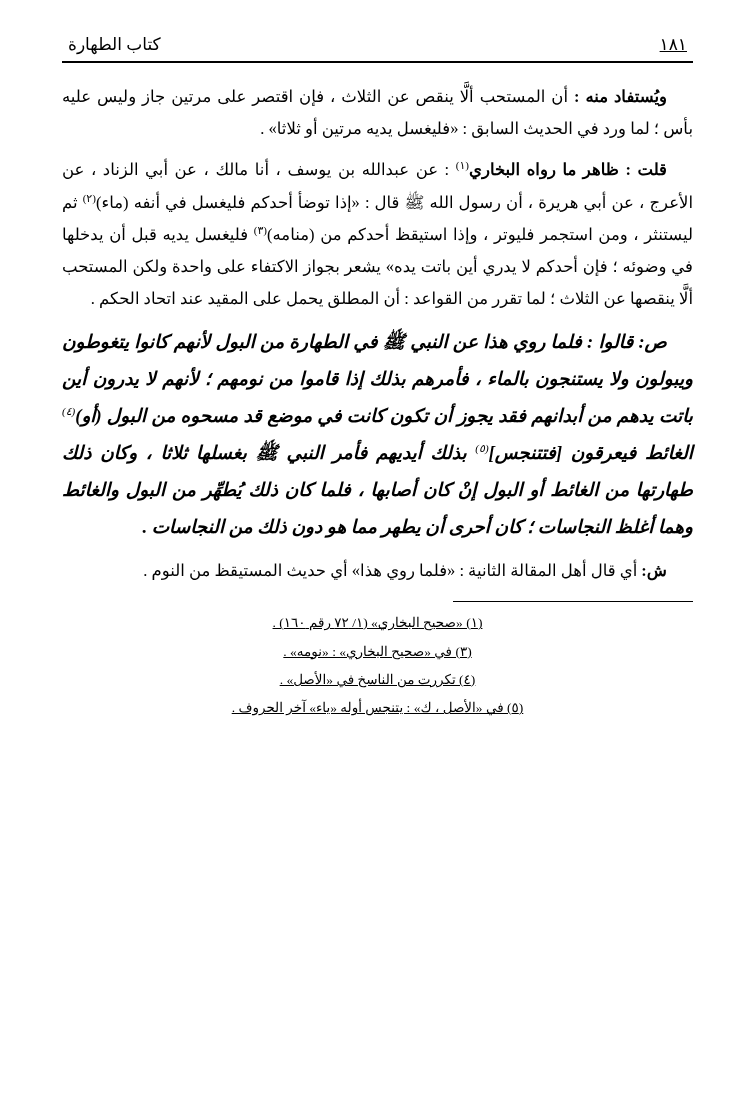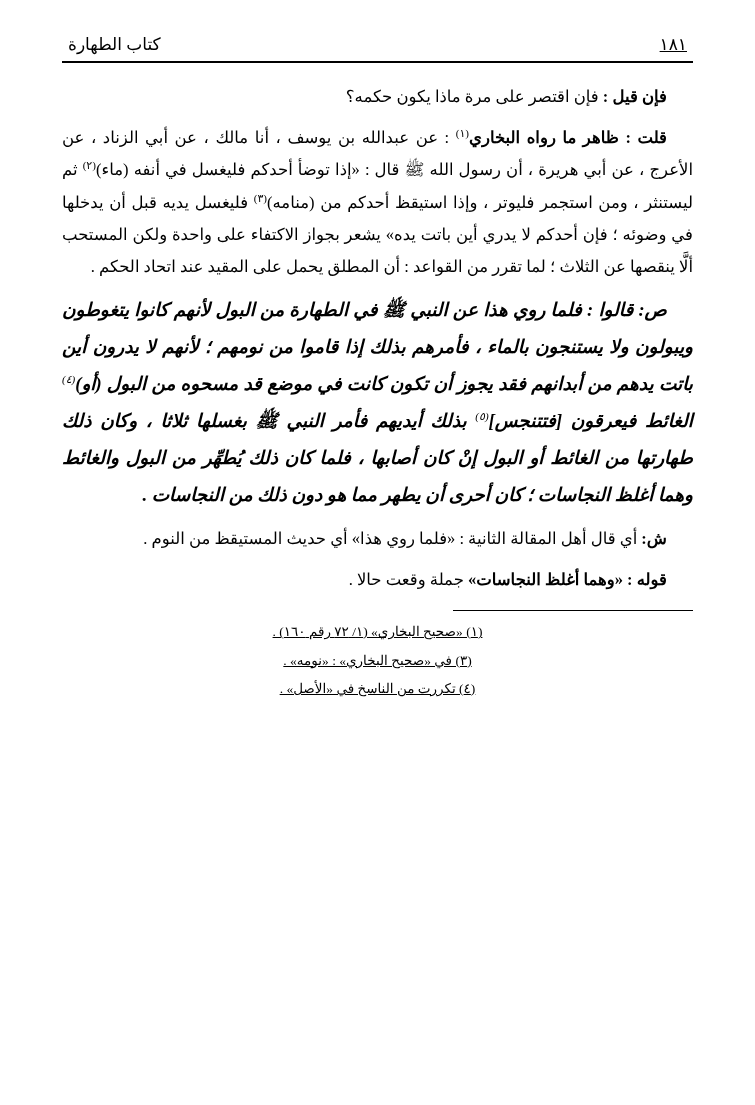--- a/index.html
+++ b/index.html
@@ -98,34 +98,34 @@
 <div class="page">
 
   <div class="header">
     <div class="header-title">كتاب الطهارة</div>
     <div class="header-page">١٨١</div>
   </div>
   <hr class="header-rule">
 
   <div class="body">
 
+    <p class="para indented"><span class="lead">ويُستفاد منه :</span><span> أن المستحب ألَّا ينقص عن الثلاث ، فإن اقتصر على مرتين جاز وليس عليه بأس ؛ لما ورد في الحديث السابق : «فليغسل يديه مرتين أو ثلاثا» .</span></p>
 
-    <p class="para indented"><span class="lead">فإن قيل :</span><span> فإن اقتصر على مرة ماذا يكون حكمه؟</span></p>
 
     <p class="para indented"><span class="lead">قلت : ظاهر ما رواه البخاري</span><span class="sup">(١)</span><span> : عن عبدالله بن يوسف ، أنا مالك ، عن أبي الزناد ، عن الأعرج ، عن أبي هريرة ، أن رسول الله ﷺ قال : «إذا توضأ أحدكم فليغسل في أنفه (ماء)</span><span class="sup">(٢)</span><span> ثم ليستنثر ، ومن استجمر فليوتر ، وإذا استيقظ أحدكم من (منامه)</span><span class="sup">(٣)</span><span> فليغسل يديه قبل أن يدخلها في وضوئه ؛ فإن أحدكم لا يدري أين باتت يده» يشعر بجواز الاكتفاء على واحدة ولكن المستحب ألَّا ينقصها عن الثلاث ؛ لما تقرر من القواعد : أن المطلق يحمل على المقيد عند اتحاد الحكم .</span></p>
 
     <p class="para indented big"><span class="lead">ص: قالوا :</span><span> فلما روي هذا عن النبي ﷺ في الطهارة من البول لأنهم كانوا يتغوطون ويبولون ولا يستنجون بالماء ، فأمرهم بذلك إذا قاموا من نومهم ؛ لأنهم لا يدرون أين باتت يدهم من أبدانهم فقد يجوز أن تكون كانت في موضع قد مسحوه من البول (أو)</span><span class="sup">(٤)</span><span> الغائط فيعرقون [فتتنجس]</span><span class="sup">(٥)</span><span> بذلك أيديهم فأمر النبي ﷺ بغسلها ثلاثا ، وكان ذلك طهارتها من الغائط أو البول إنْ كان أصابها ، فلما كان ذلك يُطهِّر من البول والغائط وهما أغلظ النجاسات ؛ كان أحرى أن يطهر مما هو دون ذلك من النجاسات .</span></p>
 
     <p class="para indented"><span class="lead">ش:</span><span> أي قال أهل المقالة الثانية : «فلما روي هذا» أي حديث المستيقظ من النوم .</span></p>
 
-    <p class="para indented"><span class="lead">قوله : «وهما أغلظ النجاسات»</span><span> جملة وقعت حالا .</span></p>
 
   </div>
 
   <hr class="fn-rule">
 
   <div class="footnotes">
     <p>(١) «صحيح البخاري» (١/ ٧٢ رقم ١٦٠) .</p>
     <p>(٣) في «صحيح البخاري» : «نومه» .</p>
     <p>(٤) تكررت من الناسخ في «الأصل» .</p>
+    <p>(٥) في «الأصل ، ك» : يتنجس أوله «ياء» آخر الحروف .</p>
   </div>
 
 </div>
 
 </body></html>

